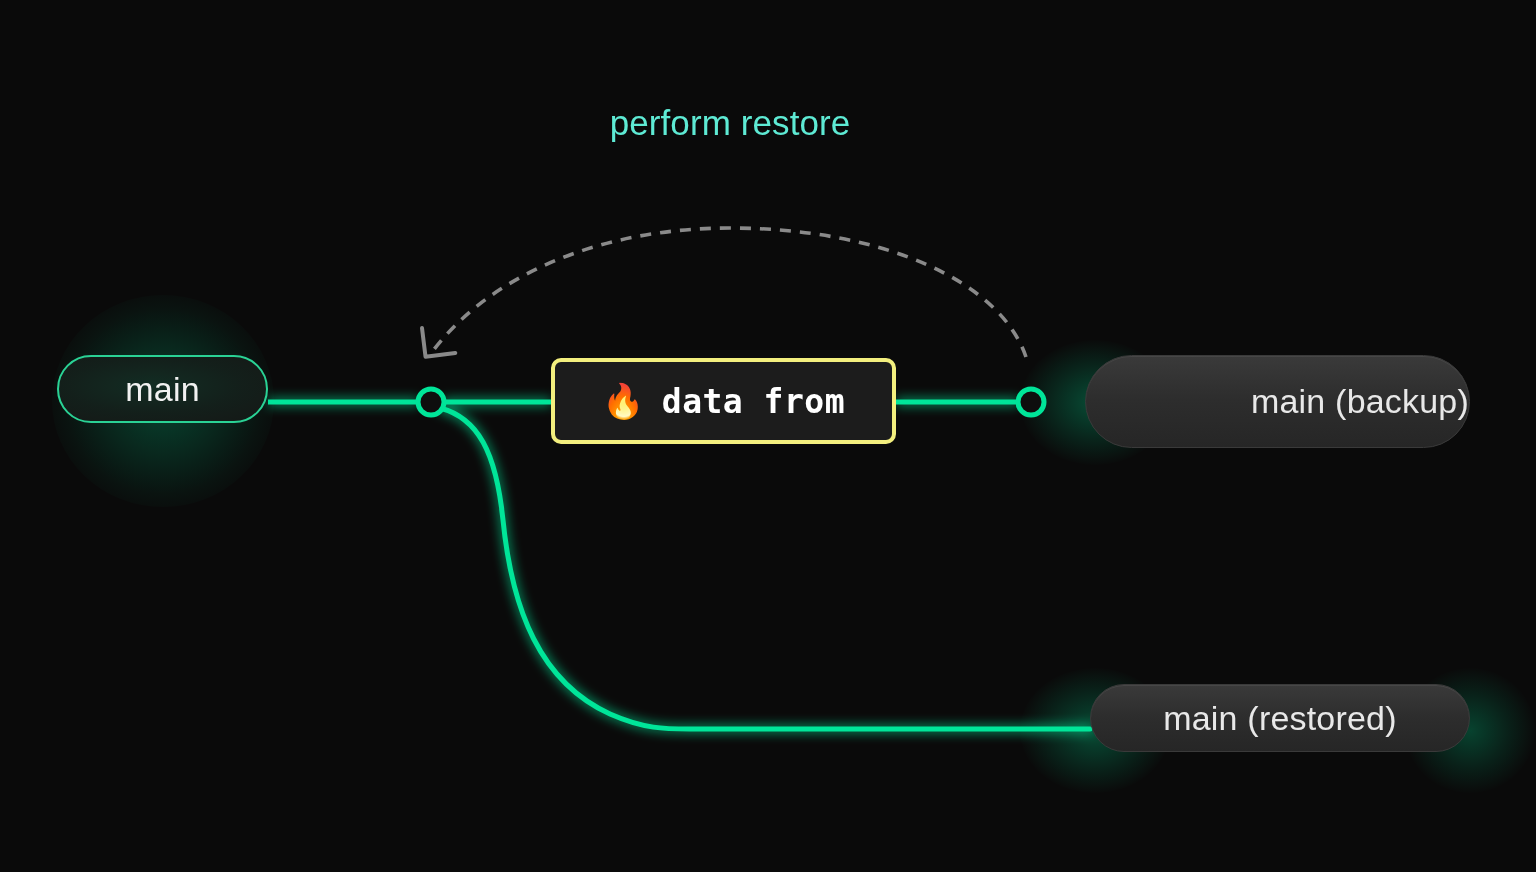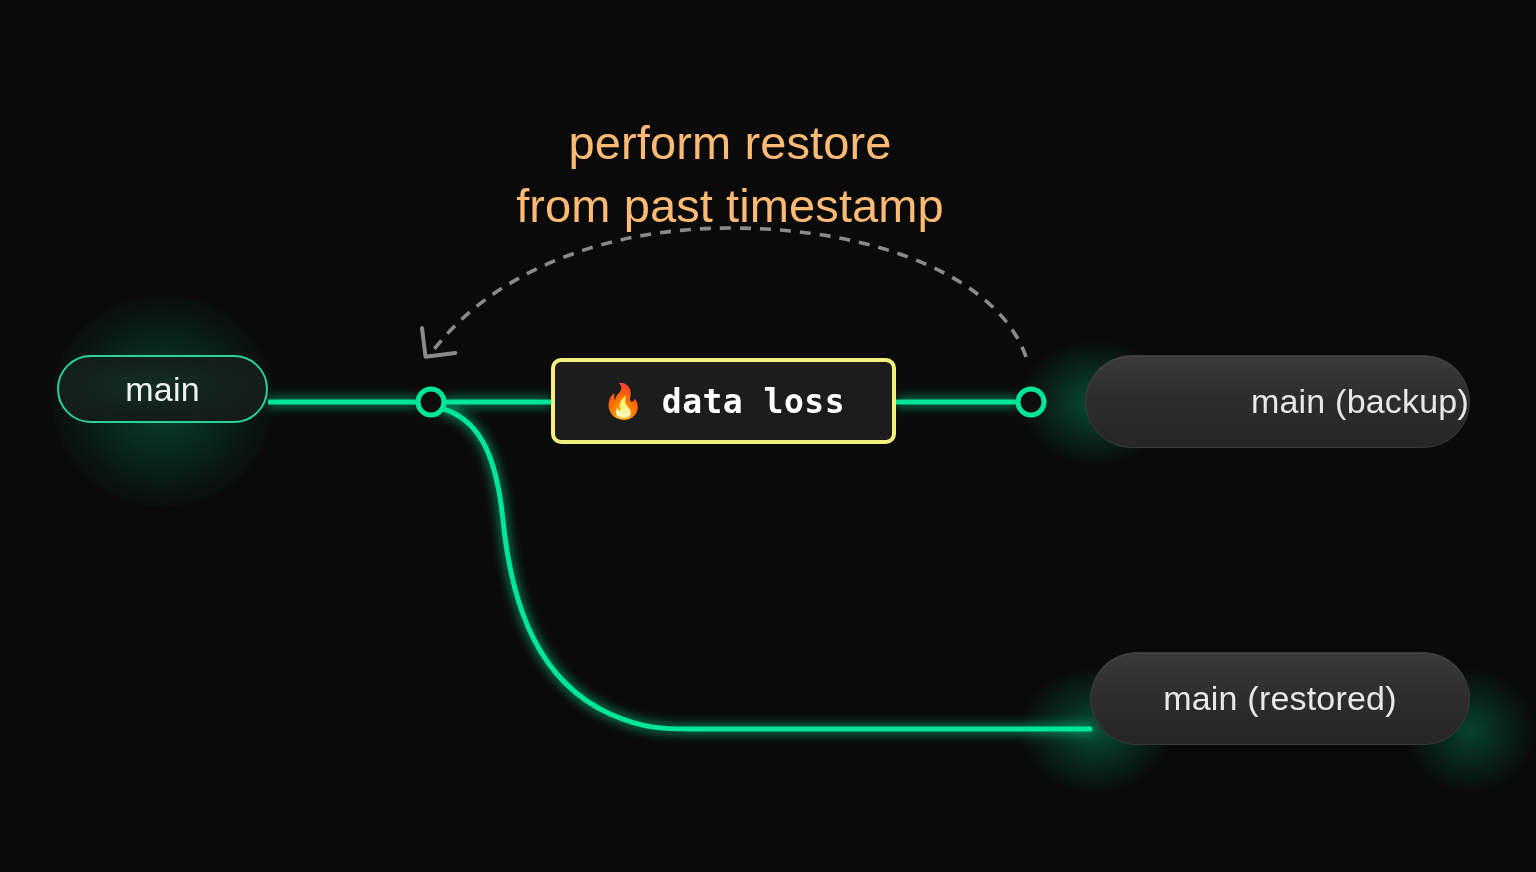--- a/index.html
+++ b/index.html
@@ -112,23 +112,23 @@
   }
   .node-backup {
     left: 1085px;
     top: 355px;
     width: 385px;
     height: 93px;
     justify-content: flex-end;
   }
   .node-restored {
     left: 1090px;
-    top: 652px;
+    top: 684px;
     width: 380px;
-    height: 93px;
+    height: 68px;
   }
 
   .node-dataloss {
     left: 551px;
     top: 358px;
     width: 345px;
     height: 86px;
     border-radius: 10px;
     border: 4px solid #f3ef7e;
     background: #1c1c1c;
@@ -146,25 +146,24 @@
     font-weight: normal;
   }
 
   
   .annotation {
     position: absolute;
     left: 430px;
     top: 100px;
     width: 600px;
     text-align: center;
-    color: #fdba74;
-    font-size: 47px;
+    color: #5eead4;
+    font-size: 35px;
     line-height: 1.33;
     letter-spacing: 0.1px;
-    margin-top: 12px;
   }
   .annotation div { display: block; }
 </style>
 </head>
 <body>
 
 <div id="stage">
 
   <div class="glow glow-main"></div>
   <div class="glow glow-backup"></div>
@@ -202,30 +201,29 @@
 
     <path d="M 1026 357
              C 1000 280, 880 228, 730 228
              C 600 228, 490 275, 432 352" stroke="#8a8a8a" stroke-width="3.6" fill="none" stroke-dasharray="11 9" stroke-linecap="butt"></path>
 
     <path d="M 425 327 L 425 356 L 455 356" stroke="#8a8a8a" stroke-width="4" fill="none" stroke-linecap="round" stroke-linejoin="round" transform="rotate(-7 431 352)"></path>
   </svg>
 
   <div class="annotation">
     <div>perform restore</div>
-    <div>from past timestamp</div>
   </div>
 
   <div class="node node-main">
     <span>main</span>
   </div>
 
   <div class="node node-dataloss">
     <span class="fire">🔥</span>
-    <span>data loss</span>
+    <span>data from</span>
   </div>
 
   <div class="node node-grey node-backup">
     <span>main (backup)</span>
   </div>
 
   <div class="node node-grey node-restored">
     <span>main (restored)</span>
   </div>
 

